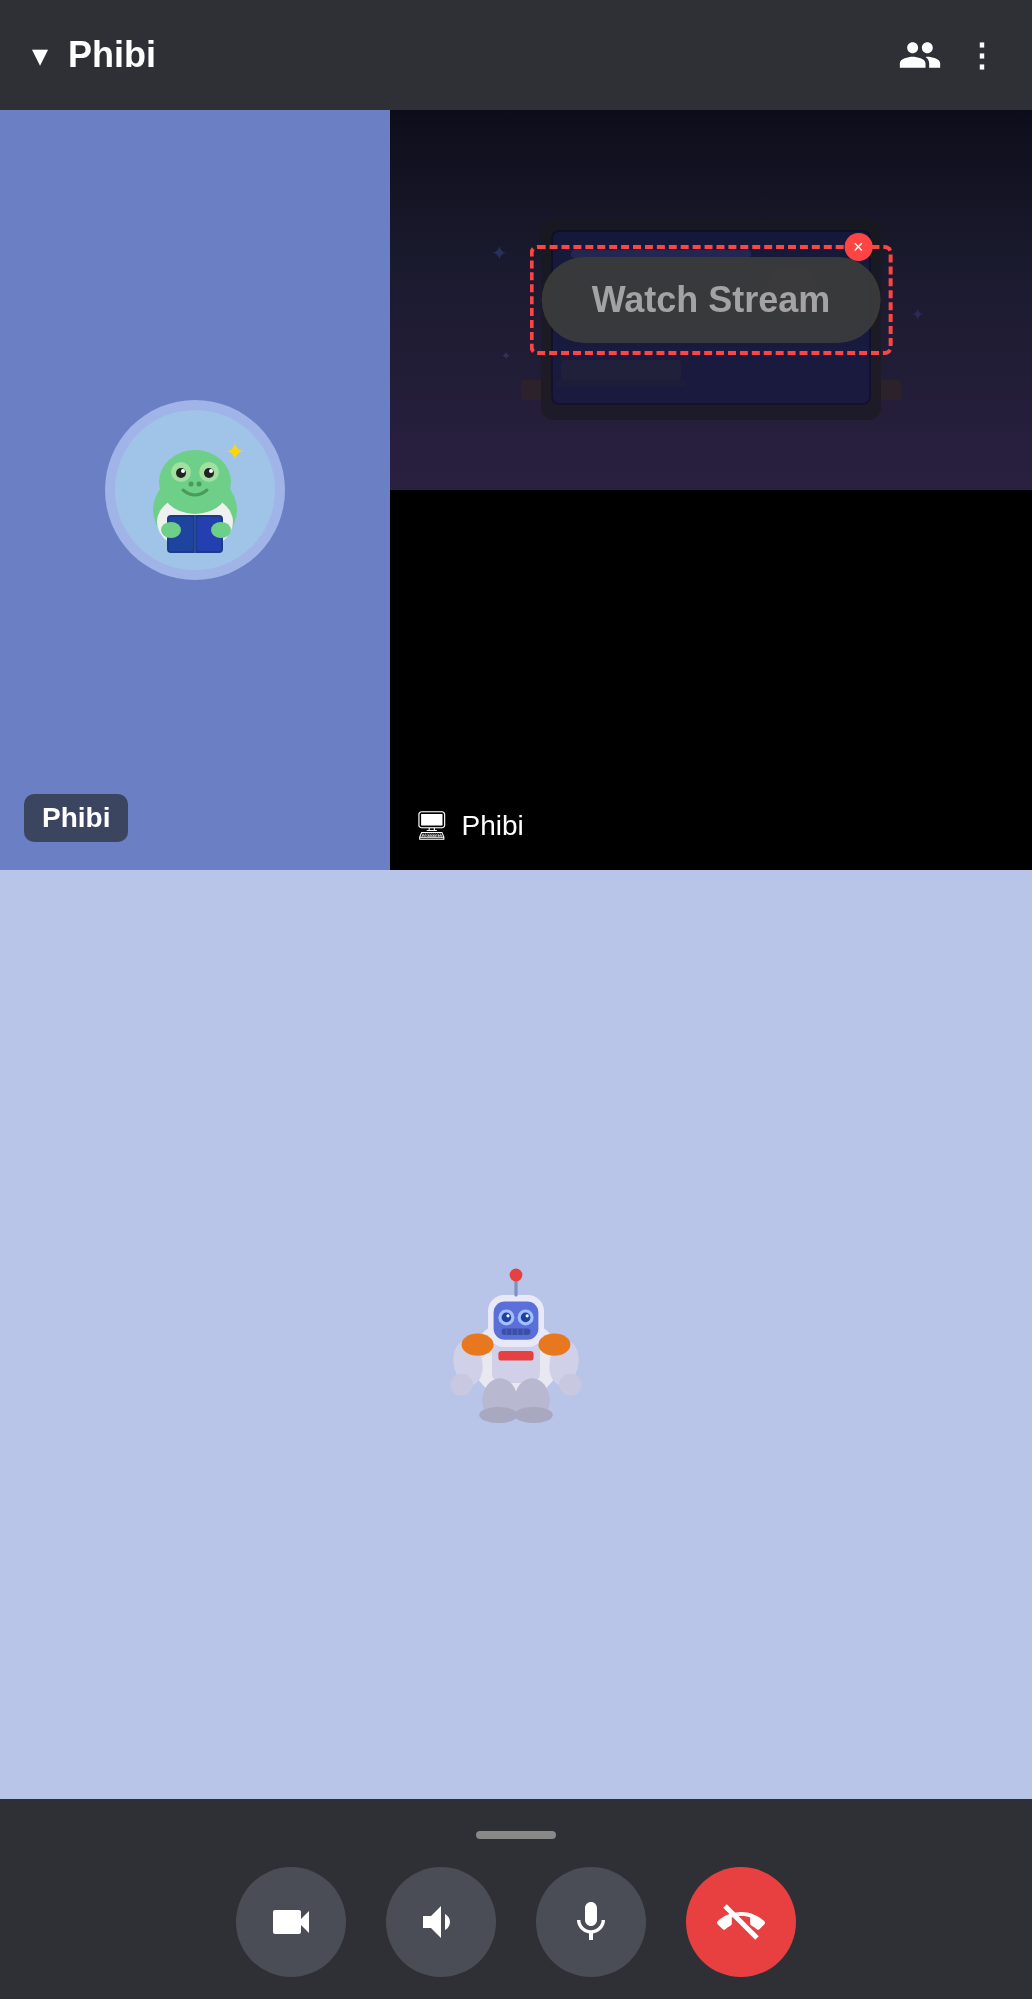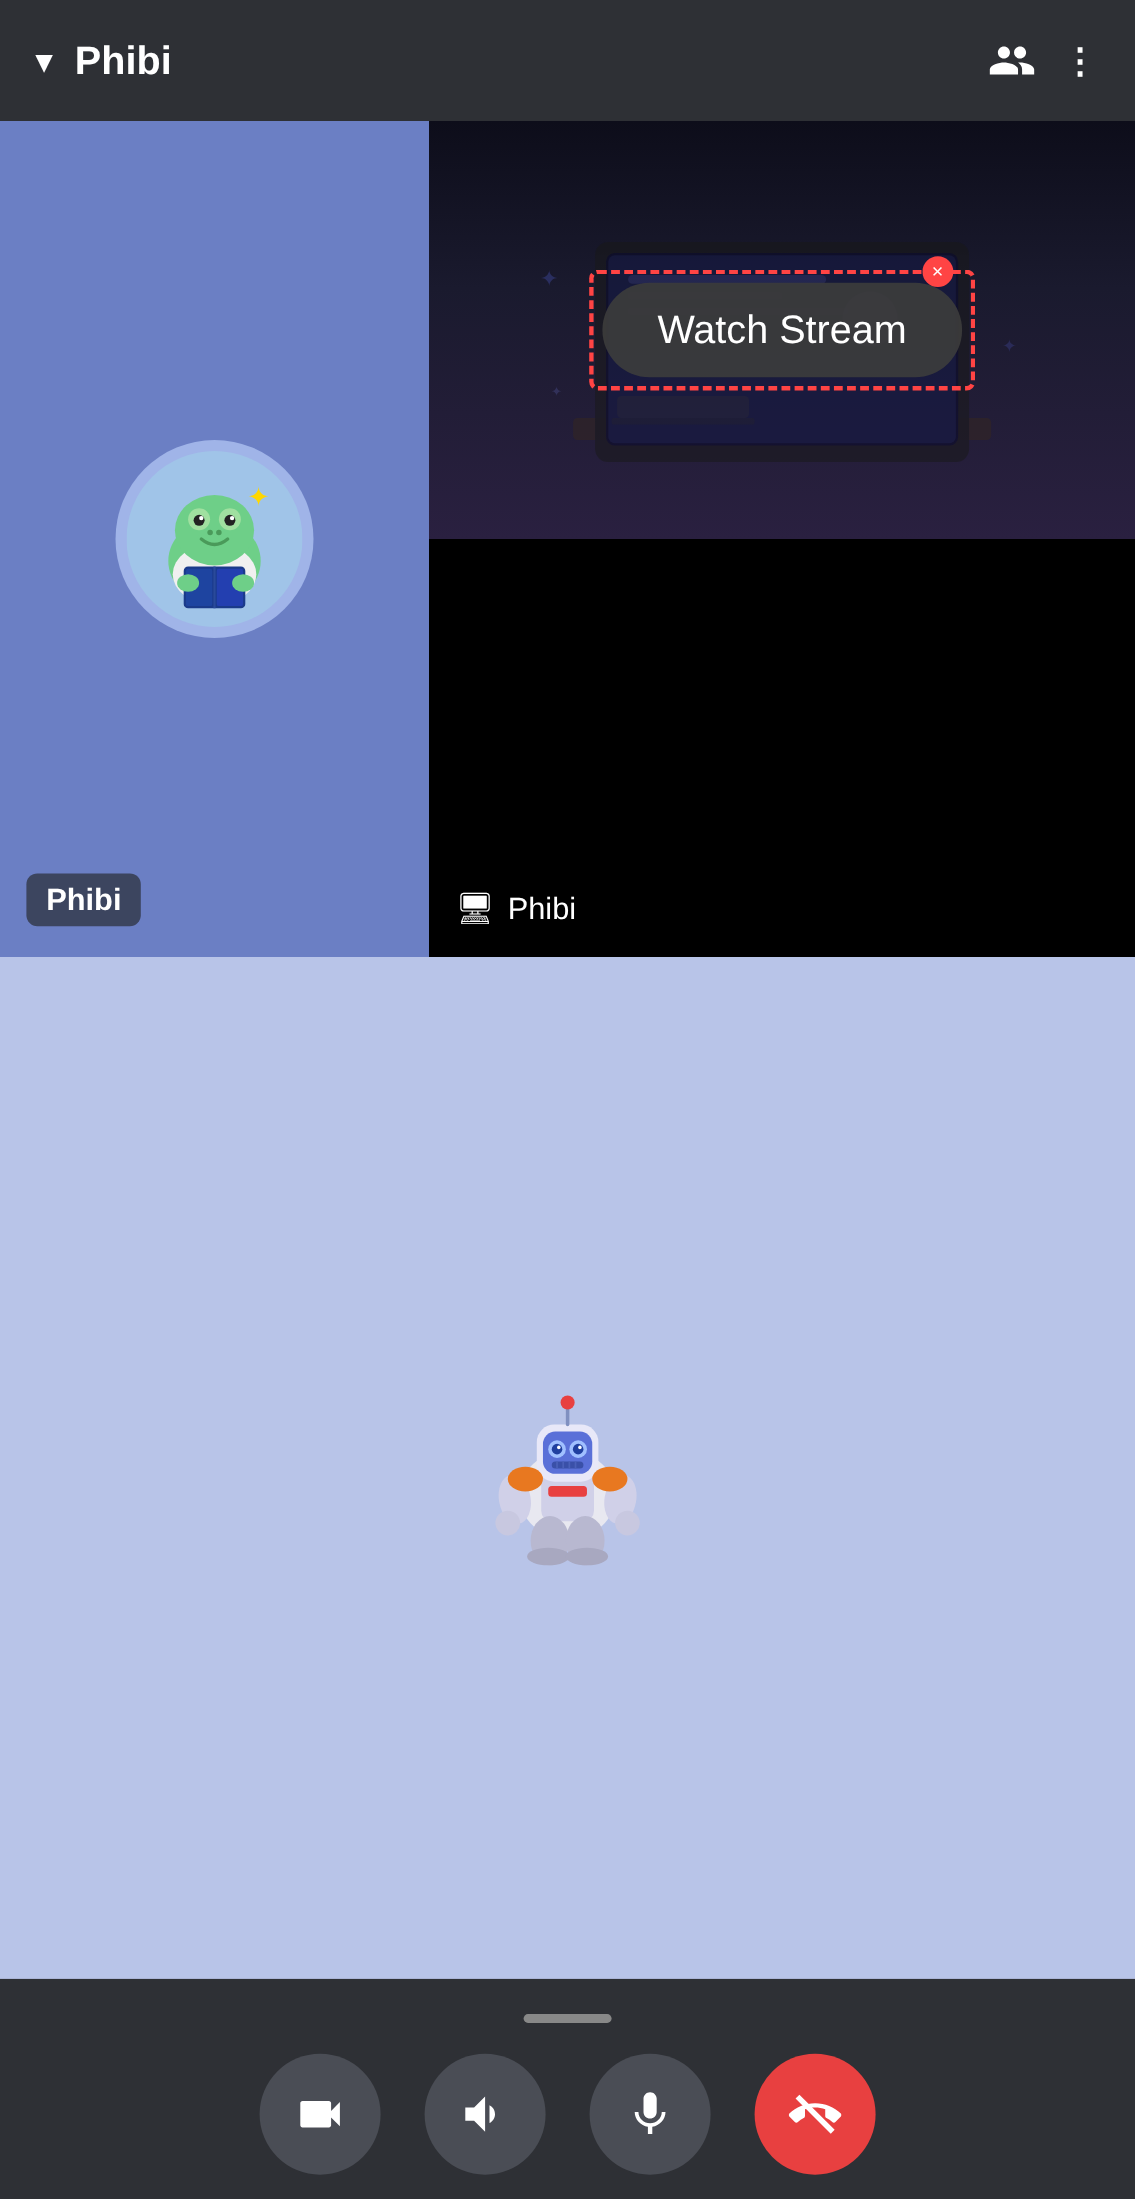--- a/index.html
+++ b/index.html
@@ -139,23 +139,23 @@
     .dashed-border {
       border: 4px dashed #ff4444;
       border-radius: 8px;
       padding: 8px;
       display: flex;
       align-items: center;
       justify-content: center;
     }
     .watch-stream-btn {
       background: rgba(60,60,60,0.92);
-      color: #ffffff;
+      color: #a3a3a3;
       font-size: 36px;
-      font-weight: 400;
+      font-weight: 700;
       padding: 22px 50px;
       border-radius: 50px;
       border: none;
       cursor: pointer;
       white-space: nowrap;
     }
     
     .close-x {
       position: absolute;
       top: -12px;

